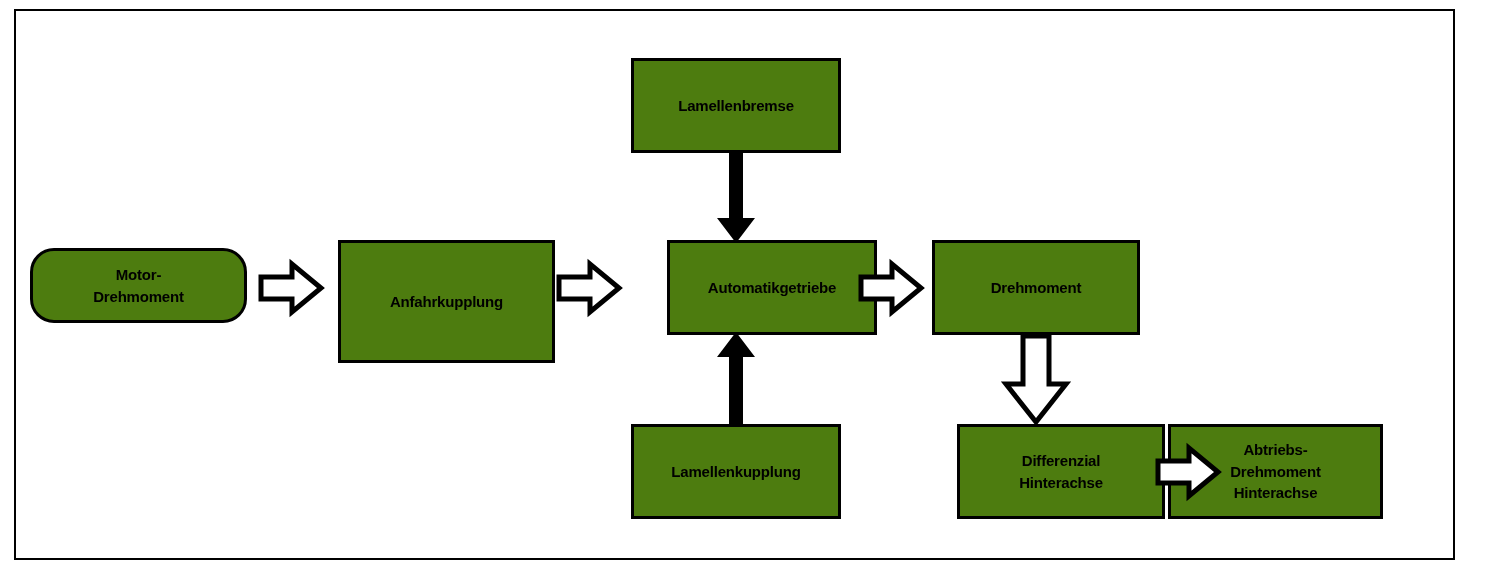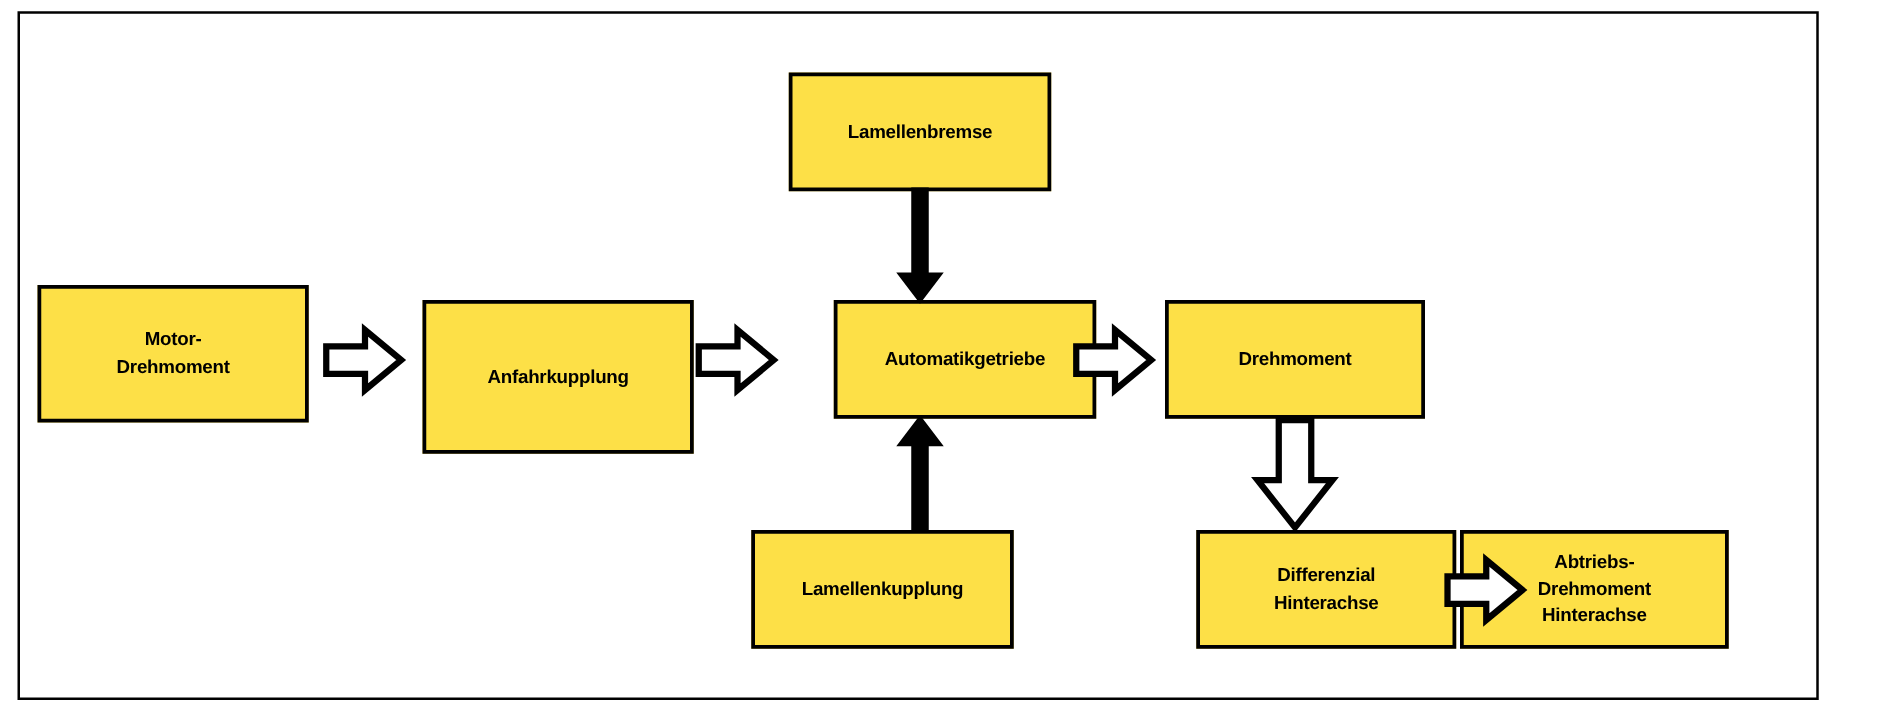--- a/index.html
+++ b/index.html
@@ -27,21 +27,21 @@
     height: 551px;
     border: 2px solid #000000;
     box-sizing: border-box;
     background: transparent;
   }
   
   .node {
     position: absolute;
     box-sizing: border-box;
     border: 3px solid #000000;
-    background: #fde047;
+    background: #4d7c0f;
     display: flex;
     align-items: center;
     justify-content: center;
     text-align: center;
   }
   .node .node-label {
     font-family: "Liberation Sans", "DejaVu Sans", sans-serif;
     font-weight: bold;
     font-size: 15px;
     line-height: 1.45;
@@ -69,42 +69,42 @@
     stroke: none;
   }
 </style>
 </head>
 <body>
 
 <div id="stage">
 
   <div id="outer-frame"></div>
 
-  <div class="node" style="left:30px; top:228px; width:217px; height:110px;">
+  <div class="node" style="left:30px; top:248px; width:217px; height:75px;border-radius:24px;">
     <span class="node-label">Motor-
 Drehmoment</span>
   </div>
 
   <div class="node" style="left:328px; top:240px; width:217px; height:123px;margin-left:10px;">
     <span class="node-label">Anfahrkupplung</span>
   </div>
 
   <div class="node" style="left:631px; top:240px; width:210px; height:95px;margin-left:36px;">
     <span class="node-label">Automatikgetriebe</span>
   </div>
 
   <div class="node" style="left:932px; top:240px; width:208px; height:95px;">
     <span class="node-label">Drehmoment</span>
   </div>
 
   <div class="node" style="left:631px; top:58px; width:210px; height:95px;">
     <span class="node-label">Lamellenbremse</span>
   </div>
 
-  <div class="node" style="left:601px; top:424px; width:210px; height:95px;">
+  <div class="node" style="left:631px; top:424px; width:210px; height:95px;">
     <span class="node-label">Lamellenkupplung</span>
   </div>
 
   <div class="node" style="left:932px; top:424px; width:208px; height:95px;margin-left:25px;">
     <span class="node-label">Differenzial
 Hinterachse</span>
   </div>
 
   <div class="node" style="left:1168px; top:424px; width:215px; height:95px;">
     <span class="node-label">Abtriebs-

